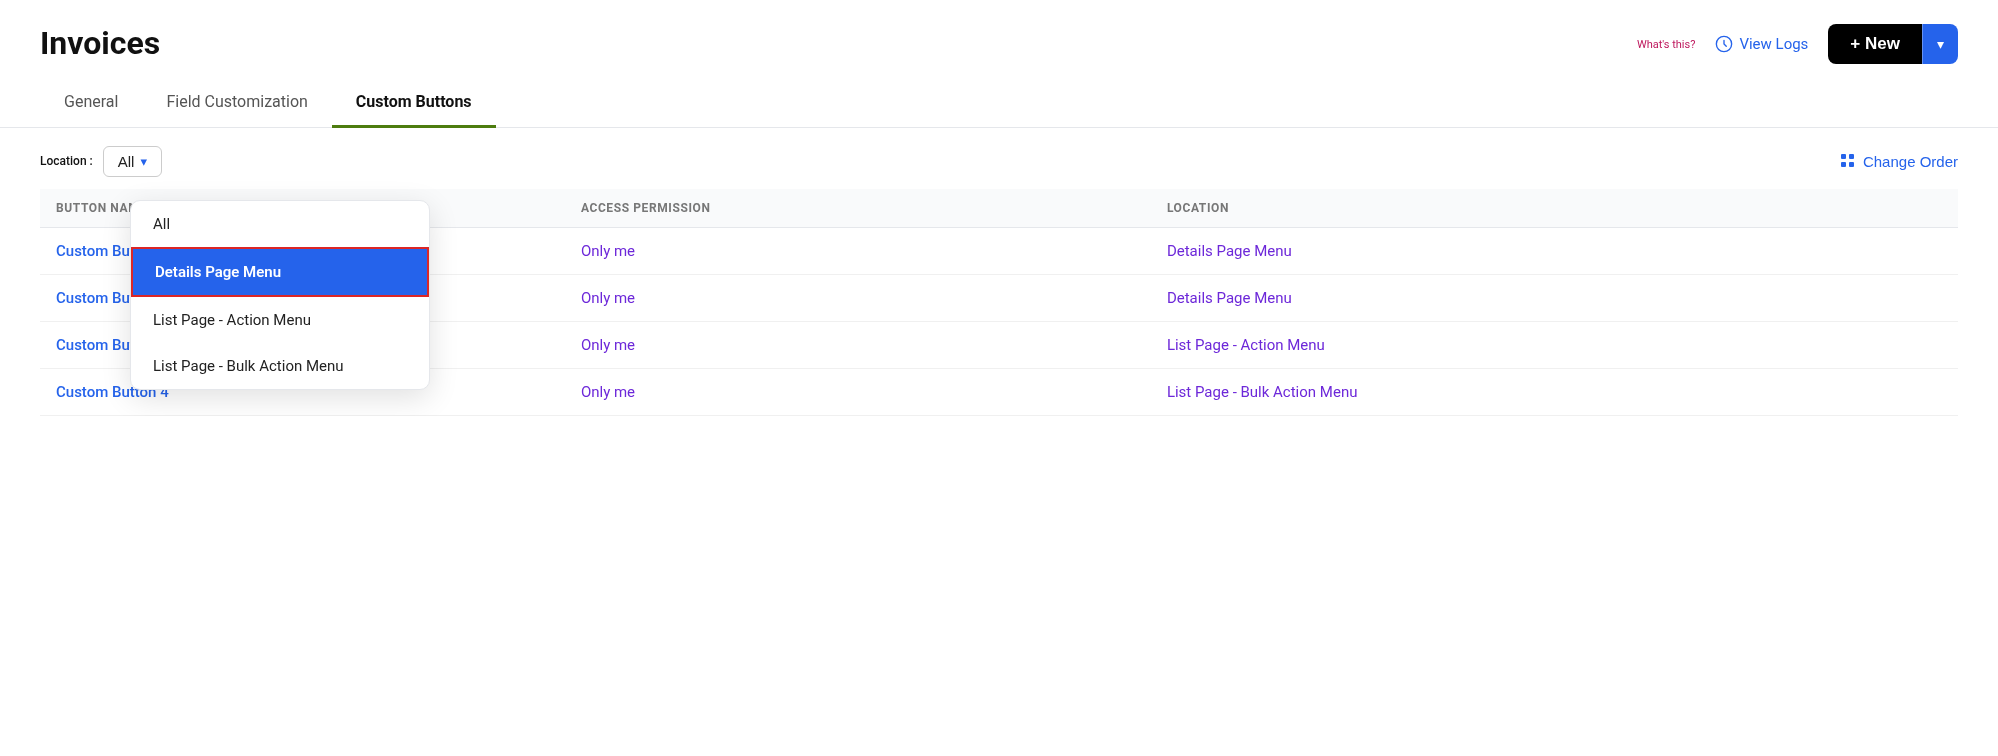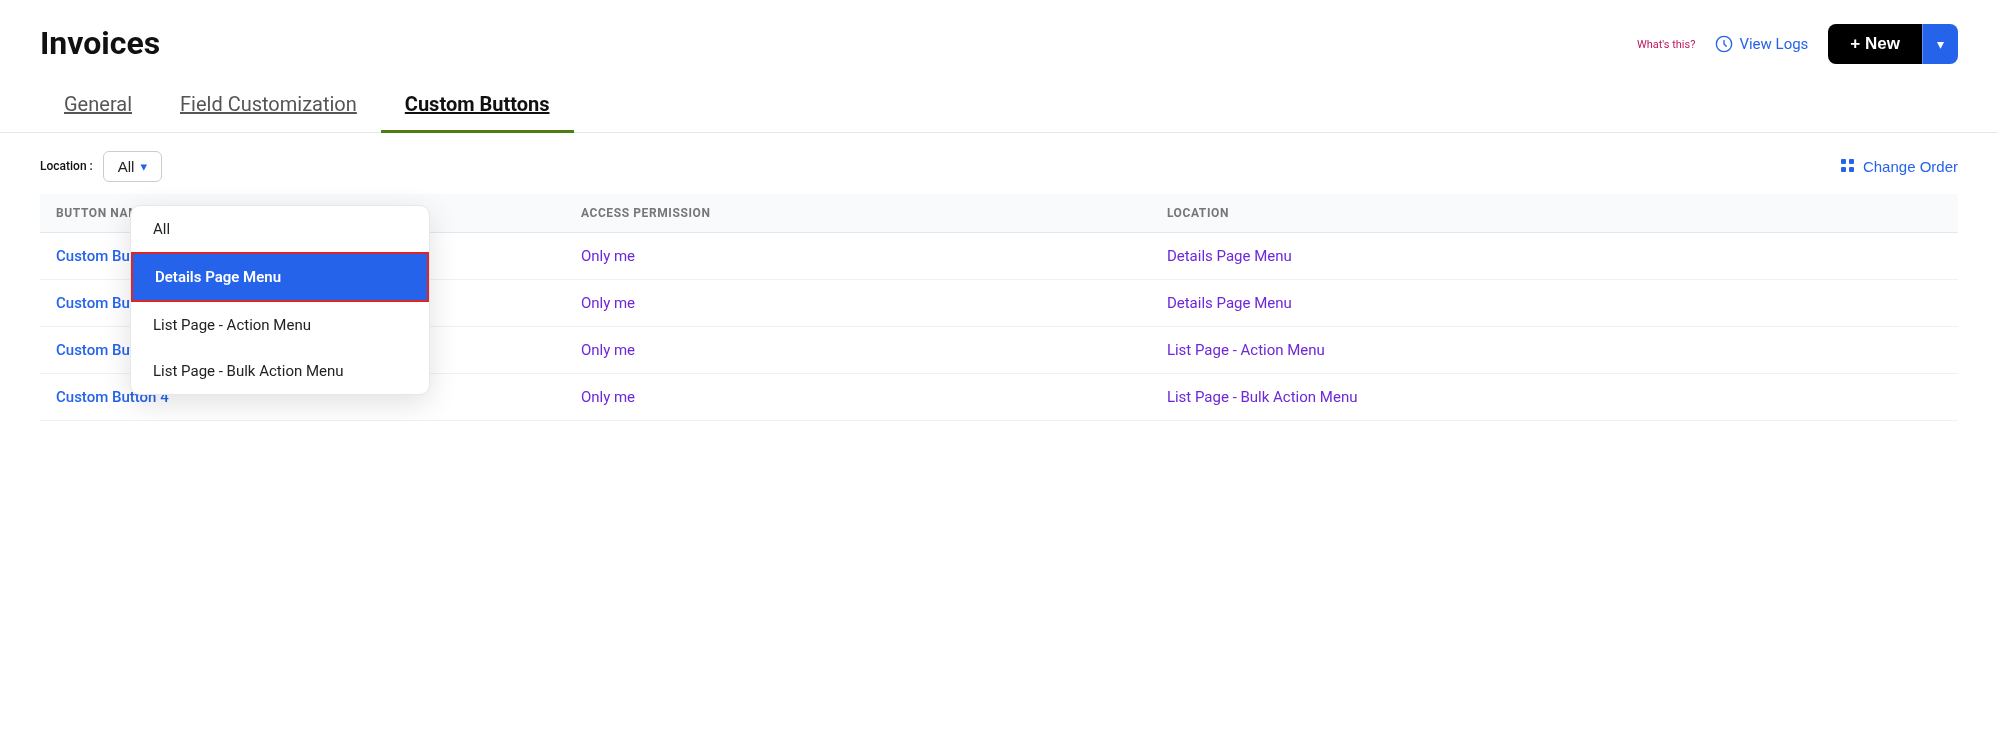--- a/index.html
+++ b/index.html
@@ -72,27 +72,26 @@
     }
     .tabs-bar {
       display: flex;
       align-items: flex-end;
       gap: 0;
       padding: 0 40px;
       border-bottom: 1.5px solid #e5e7eb;
     }
     .tab {
       padding: 12px 24px 14px 24px;
-      font-size: 20px;
+      font-size: 16px;
       color: #555;
       cursor: pointer;
       border-bottom: 3px solid transparent;
       margin-bottom: -1.5px;
       white-space: nowrap;
-      text-decoration: underline;
     }
     .tab.active {
       color: #111;
       font-weight: 700;
       border-bottom: 3px solid #4d7c0f;
     }
     .toolbar {
       display: flex;
       align-items: center;
       justify-content: space-between;

